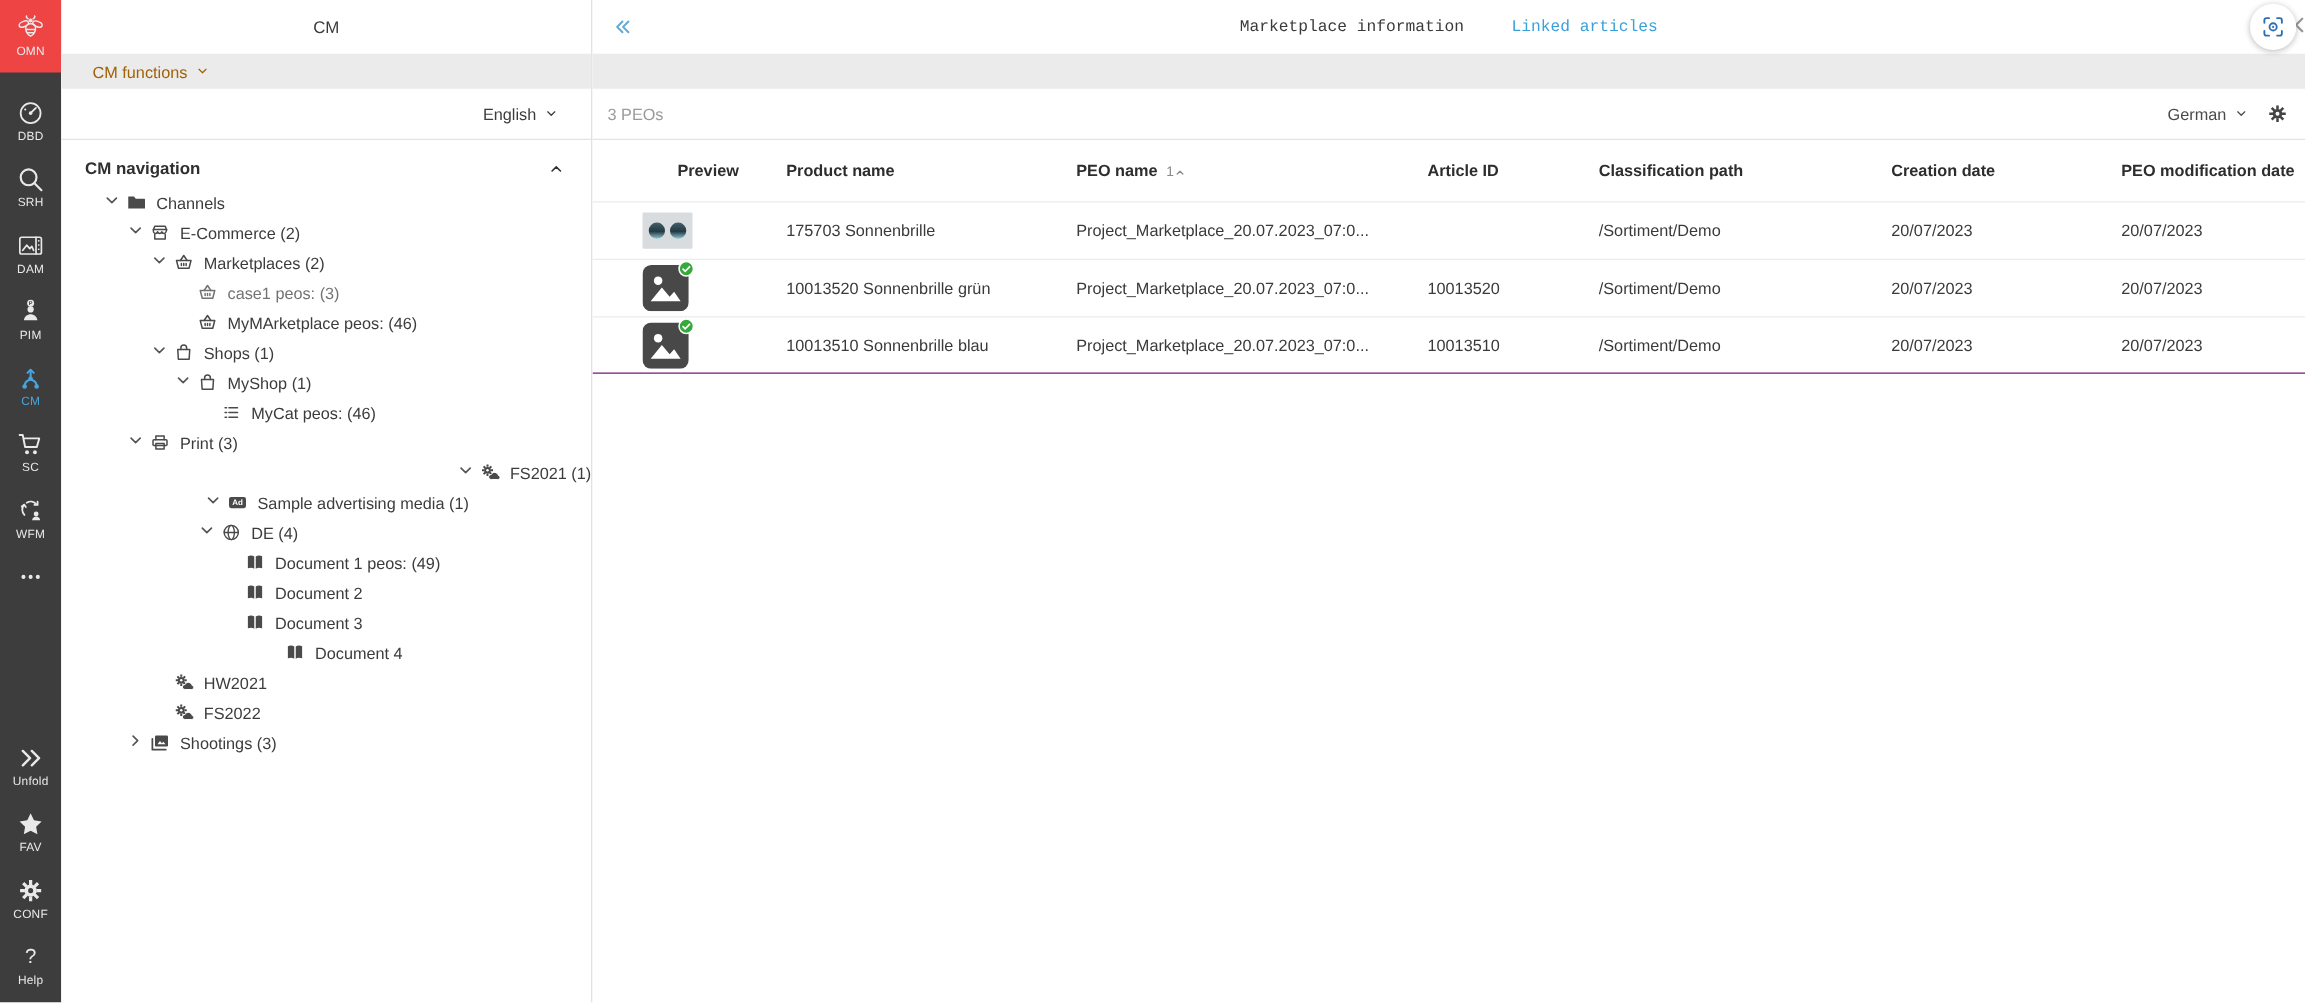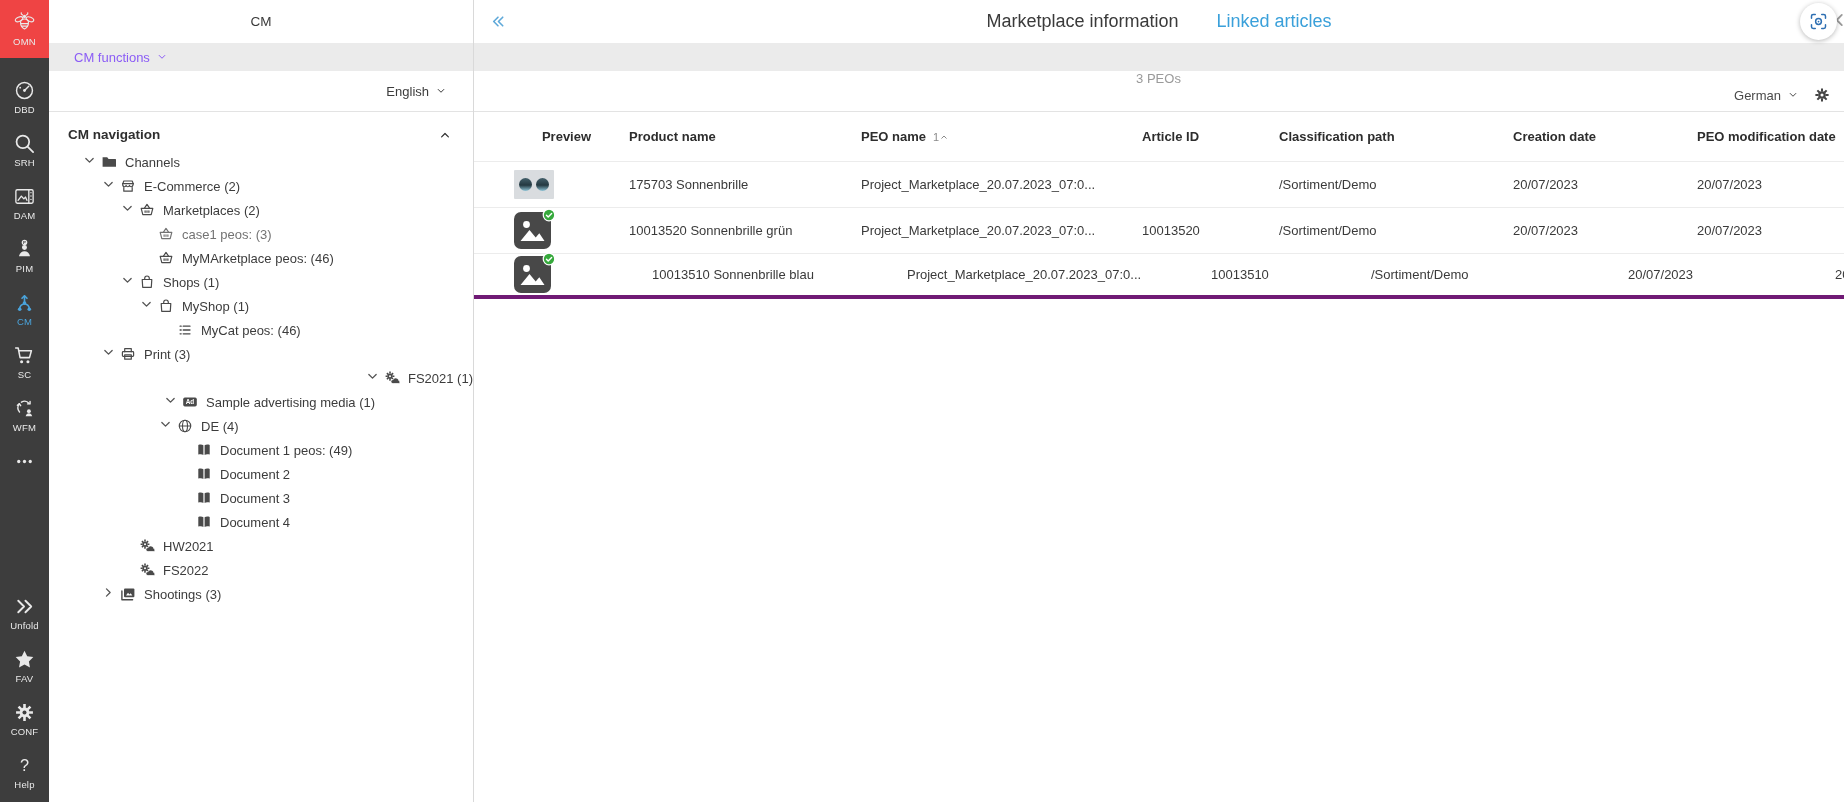--- a/index.html
+++ b/index.html
@@ -14,59 +14,59 @@
   .rail-item.logo { height: 58px; background: #ef4444; margin-bottom: 12px; }
   .rail-item.active { color: #4aa4dc; }
   .rail-item.no-label { height: 40px; }
   .rail-item .icn svg { width: 23px; height: 23px; display: block; }
   .rail-label { font-size: 9.5px; letter-spacing: .2px; }
   .rail-bottom { margin-top: auto; width: 100%; padding-bottom: 4px; display: flex; flex-direction: column; align-items: center; }
 
   
   .left-col { width: 425px; border-right: 1px solid #d9d9d9; display: flex; flex-direction: column; background: #fff; flex-shrink: 0; }
   .panel-title-row { height: 43px; display: flex; align-items: center; justify-content: center; font-size: 13.5px; color: #3a3a3a; flex-shrink: 0; }
-  .functions-band { height: 28px; background: #ebebeb; display: flex; align-items: center; padding-left: 25px; font-size: 13px; color: #8b5cf6; gap: 7px; cursor: pointer; flex-shrink: 0; }
+  .functions-band { height: 28px; background: #ebebeb; display: flex; align-items: center; padding-left: 25px; font-size: 13px; color: #a16207; gap: 7px; cursor: pointer; flex-shrink: 0; }
   .english-row { height: 41px; display: flex; align-items: center; justify-content: flex-end; padding-right: 27px; border-bottom: 1px solid #e3e3e3; font-size: 13px; color: #3c3c3c; gap: 7px; cursor: pointer; flex-shrink: 0; padding-left: 14px; }
   .caret svg { width: 10px; height: 10px; display: block; }
   .nav-header { display: flex; align-items: center; justify-content: space-between; padding: 15px 22px 5px 19px; font-weight: bold; font-size: 13.5px; color: #2f2f2f; flex-shrink: 0; }
   .nav-header .caret svg { width: 12px; height: 12px; }
   .tree { flex: 1; overflow: hidden; padding-top: 3px; }
   .tree-row { height: 24px; display: flex; align-items: center; font-size: 13px; color: #3c3c3c; cursor: pointer; }
   .tree-exp { width: 19px; height: 16px; display: flex; align-items: center; justify-content: center; color: #555; }
   .tree-exp svg { width: 13px; height: 13px; }
   .tree-ico { width: 20px; height: 16px; display: flex; align-items: center; justify-content: center; color: #4a4a4a; margin-right: 6px; }
   .tree-ico svg { width: 16px; height: 16px; display: block; }
   .tree-row.selected, .tree-row.selected .tree-ico { color: #737373; }
 
   
   .main-col { flex: 1; display: flex; flex-direction: column; background: #fff; min-width: 0; }
   .tab-bar { height: 43px; display: flex; align-items: center; position: relative; padding: 0 14px; flex-shrink: 0; }
   .collapse-btn { color: #5fa9d9; cursor: pointer; z-index: 2; }
   .collapse-btn svg { width: 19px; height: 19px; display: block; }
   .tabs { position: absolute; left: 0; right: 0; display: flex; justify-content: center; gap: 38px; }
-  .tab { font-size: 18px; color: #3a3a3a; cursor: pointer; }
+  .tab { font-size: 13px; color: #3a3a3a; cursor: pointer; font-family: Liberation Mono, monospace; }
   .tab.link { color: #3aa0da; }
   .focus-fab { position: absolute; right: 7px; top: 3px; width: 37px; height: 37px; border-radius: 50%; background: #fff; box-shadow: 0 1px 5px rgba(0,0,0,.28); display: flex; align-items: center; justify-content: center; color: #2e6fb2; cursor: pointer; z-index: 2; }
   .focus-fab svg { width: 21px; height: 21px; display: block; }
   .edge-chevron { position: absolute; right: -4px; top: 11px; color: #9a9a9a; z-index: 1; }
   .edge-chevron svg { width: 18px; height: 18px; display: block; }
   .band { height: 28px; background: #ebebeb; flex-shrink: 0; }
-  .toolbar { height: 41px; display: flex; align-items: center; border-bottom: 1px solid #e3e3e3; padding: 0 13px 0 12px; flex-shrink: 0; flex-direction: column; }
+  .toolbar { height: 41px; display: flex; align-items: center; border-bottom: 1px solid #e3e3e3; padding: 0 13px 0 12px; flex-shrink: 0; }
   .count { color: #9a9a9a; font-size: 13px; }
   .toolbar-right { margin-left: auto; display: flex; align-items: center; gap: 15px; }
   .lang { font-size: 13px; color: #4a4a4a; display: flex; gap: 7px; align-items: center; cursor: pointer; }
   .settings-btn { color: #454545; cursor: pointer; }
   .settings-btn svg { width: 18px; height: 18px; display: block; }
 
   
   .tbl { flex: 1; overflow: hidden; }
   .thead, .trow { display: grid; grid-template-columns: 155px 232px 281px 137px 234px 184px minmax(147px,1fr); }
   .thead { height: 49px; align-items: center; font-weight: bold; font-size: 13px; color: #2d2d2d; }
   .trow { height: 46px; align-items: center; border-top: 1px solid #ececec; font-size: 13px; color: #3a3a3a; cursor: pointer; }
-  .trow:last-child { border-bottom: 4px solid #701a75; gap: 23px; }
+  .trow:last-child { border-bottom: 1px solid #701a75; }
   .cell { overflow: hidden; white-space: nowrap; padding-right: 10px; }
   .cell.first { padding-left: 40px; text-align: center; }
   .preview-cell { padding-left: 40px; display: flex; align-items: center; }
   .sort-wrap { display: inline-flex; margin-left: 7px; color: #8a8a8a; font-weight: normal; font-size: 11px; align-items: center; gap: 1px; }
   .sort-wrap svg { width: 8px; height: 8px; display: block; }
 
   .img-wrap { position: relative; width: 37px; height: 37px; }
   .img-wrap > svg { width: 37px; height: 37px; display: block; }
   .badge { position: absolute; top: -4px; right: -5px; }
   .badge svg { width: 14px; height: 14px; display: block; }
@@ -466,21 +466,21 @@
         </div>
         <div class="tree-row" style="padding-left: 126px;">
           <span class="tree-exp"></span>
           <span class="tree-ico">
             <svg viewBox="0 0 16 16">
               <path d="M7.4 3.2C6.2 2.3 4 2.2 2.3 2.9v9.7c1.7-.7 3.9-.6 5.1.3zM8.6 3.2c1.2-.9 3.4-1 5.1-.3v9.7c-1.7-.7-3.9-.6-5.1.3z" fill="currentColor"></path>
             </svg>
           </span>
           <span class="tree-label">Document 3</span>
         </div>
-        <div class="tree-row" style="padding-left: 126px;">
+        <div class="tree-row" style="padding-left: 126px; margin-left: 32px;">
           <span class="tree-exp"></span>
           <span class="tree-ico">
             <svg viewBox="0 0 16 16">
               <path d="M7.4 3.2C6.2 2.3 4 2.2 2.3 2.9v9.7c1.7-.7 3.9-.6 5.1.3zM8.6 3.2c1.2-.9 3.4-1 5.1-.3v9.7c-1.7-.7-3.9-.6-5.1.3z" fill="currentColor"></path>
             </svg>
           </span>
           <span class="tree-label">Document 4</span>
         </div>
         <div class="tree-row" style="padding-left: 69px;">
           <span class="tree-exp"></span>

